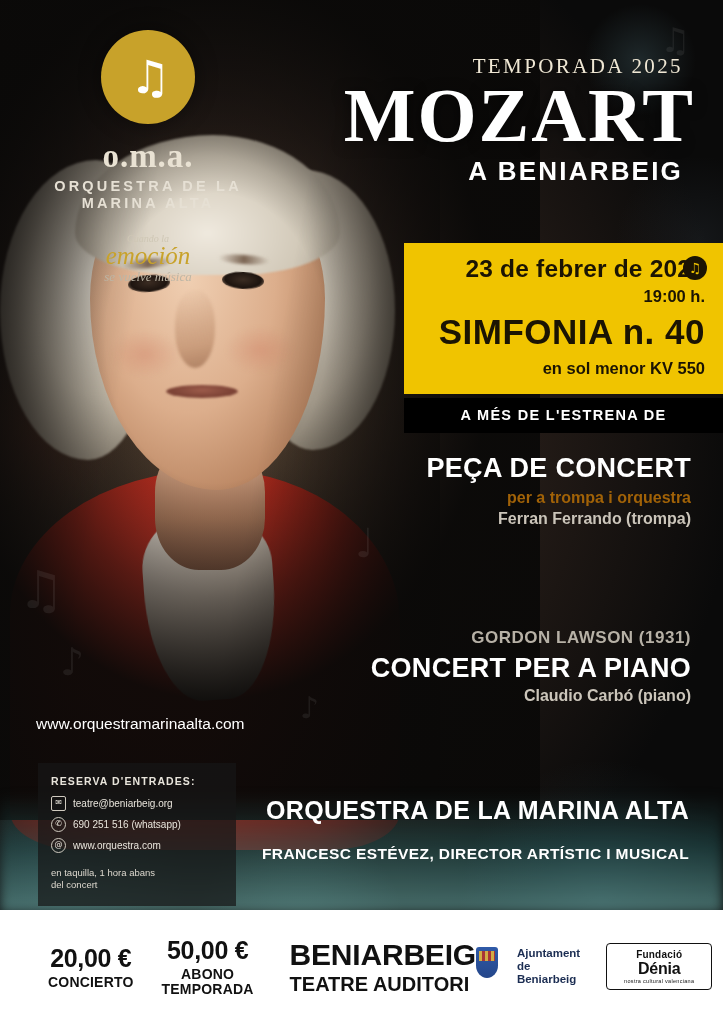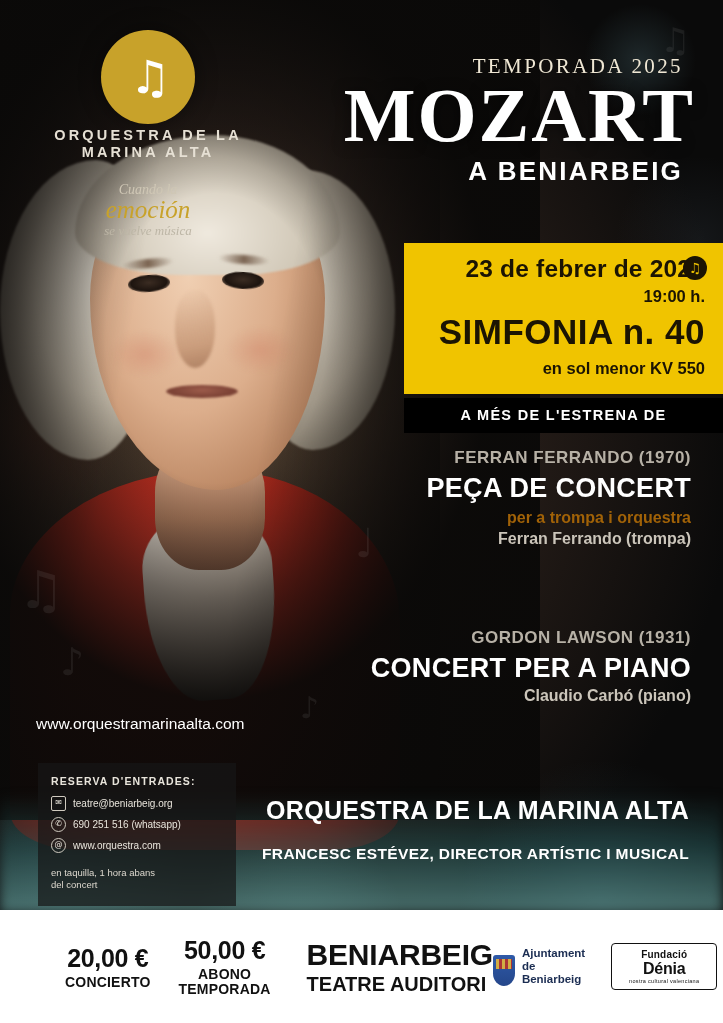--- a/index.html
+++ b/index.html
@@ -235,21 +235,21 @@
     letter-spacing: 3.2px;
     color: #e6e0d4;
     margin-top: 3px;
     font-weight: bold;
   }
   .logo-sub2 { margin-top: 1px; }
   .logo-slogan1 {
     margin-top: 22px;
     font-family: "Liberation Serif", serif;
     font-style: italic;
-    font-size: 14px;
+    font-size: 10px;
     color: #cfc7b5;
   }
   .logo-slogan2 {
     font-family: "Liberation Serif", serif;
     font-style: italic;
     font-size: 25px;
     color: #c8a22a;
     margin-top: -2px;
   }
   .logo-slogan3 {
@@ -471,21 +471,20 @@
   }
 
   
   .footer {
     position: absolute;
     left: 0; right: 0; bottom: 0;
     height: 113px;
     background: #ffffff;
     display: flex;
     align-items: center;
-    padding-left: 17px;
   }
   .price-block {
     text-align: center;
     color: #111;
     padding: 0 14px;
   }
   .price-block.first { margin-left: 34px; }
   .price-amt {
     font-size: 25px;
     font-weight: 700;
@@ -519,22 +518,22 @@
   }
   .logos {
     margin-left: auto;
     margin-right: 26px;
     display: flex;
     align-items: center;
     gap: 22px;
   }
   .ajunt {
     display: flex;
-    align-items: flex-end;
-    gap: 7px;
+    align-items: flex-start;
+    gap: 19px;
   }
   .shield {
     width: 26px;
     height: 31px;
     background: linear-gradient(180deg, #2f5aa8 0%, #24468a 100%);
     border-radius: 3px 3px 50% 50% / 3px 3px 40% 40%;
     position: relative;
     overflow: hidden;
   }
   .shield:after {
@@ -595,20 +594,21 @@
   <span class="note" style="left:355px;top:520px;font-size:40px;">♩</span>
   <span class="note" style="left:660px;top:20px;font-size:34px;">♫</span>
   <span class="note" style="left:300px;top:690px;font-size:30px;">♪</span>
 
   <div class="teal-bottom"></div>
 
   <div class="logo-wrap">
     <div class="logo-circle">
         <span>♫</span>
       </div>
+    <div class="logo-oma">o.m.a.</div>
     <div class="logo-sub1">ORQUESTRA DE LA</div>
     <div class="logo-sub2">MARINA ALTA</div>
     <div class="logo-slogan1">Cuando la</div>
     <div class="logo-slogan2">emoción</div>
     <div class="logo-slogan3">se vuelve música</div>
   </div>
 
   <div class="season">TEMPORADA 2025</div>
   <div class="mozart">MOZART</div>
   <div class="beniarbeig-top">A BENIARBEIG</div>
@@ -617,21 +617,20 @@
     <div class="yb-noteicon">♫</div>
     <div class="yb-date">23 de febrer de 2025</div>
     <div class="yb-time">19:00 h.</div>
     <div class="yb-work">SIMFONIA n. 40</div>
     <div class="yb-key">en sol menor KV 550</div>
   </div>
 
   <div class="black-bar">A MÉS DE L'ESTRENA DE</div>
 
   <div class="prog prog1">
-    <div class="pr-composer">FERRAN FERRANDO (1970)</div>
     <div class="pr-title">PEÇA DE CONCERT</div>
     <div class="pr-sub">per a trompa i orquestra</div>
     <div class="pr-soloist">Ferran Ferrando (trompa)</div>
   </div>
 
   <div class="prog prog2">
     <div class="pr-composer">GORDON LAWSON (1931)</div>
     <div class="pr-title">CONCERT PER A PIANO</div>
     <div class="pr-soloist">Claudio Carbó (piano)</div>
   </div>

